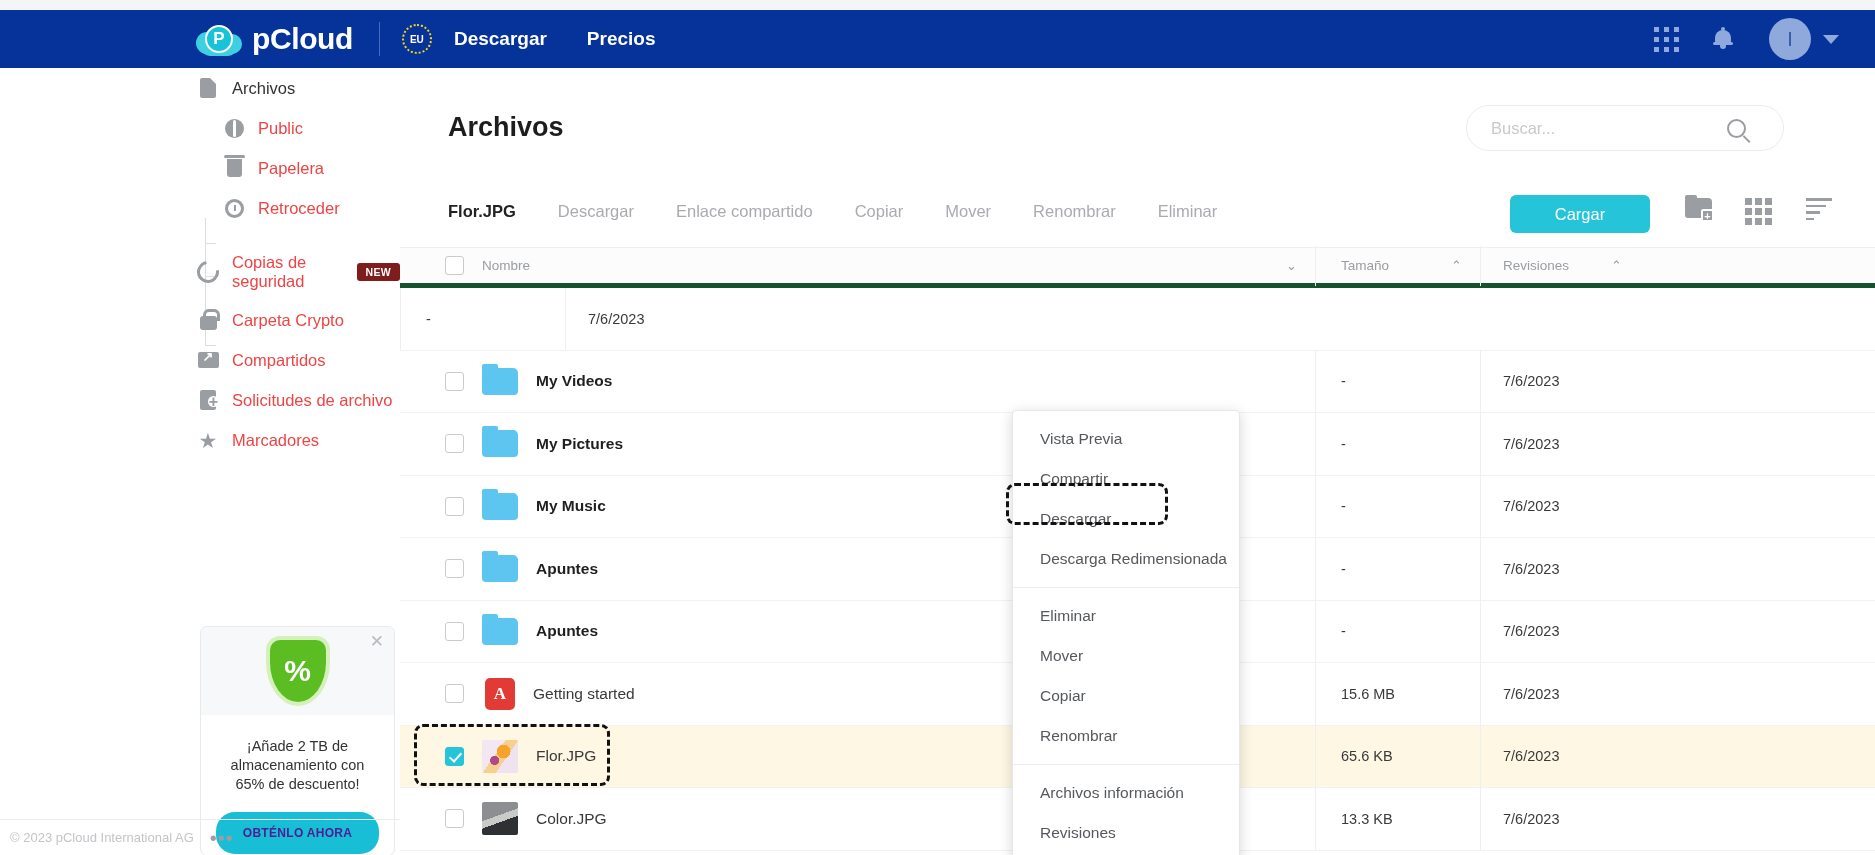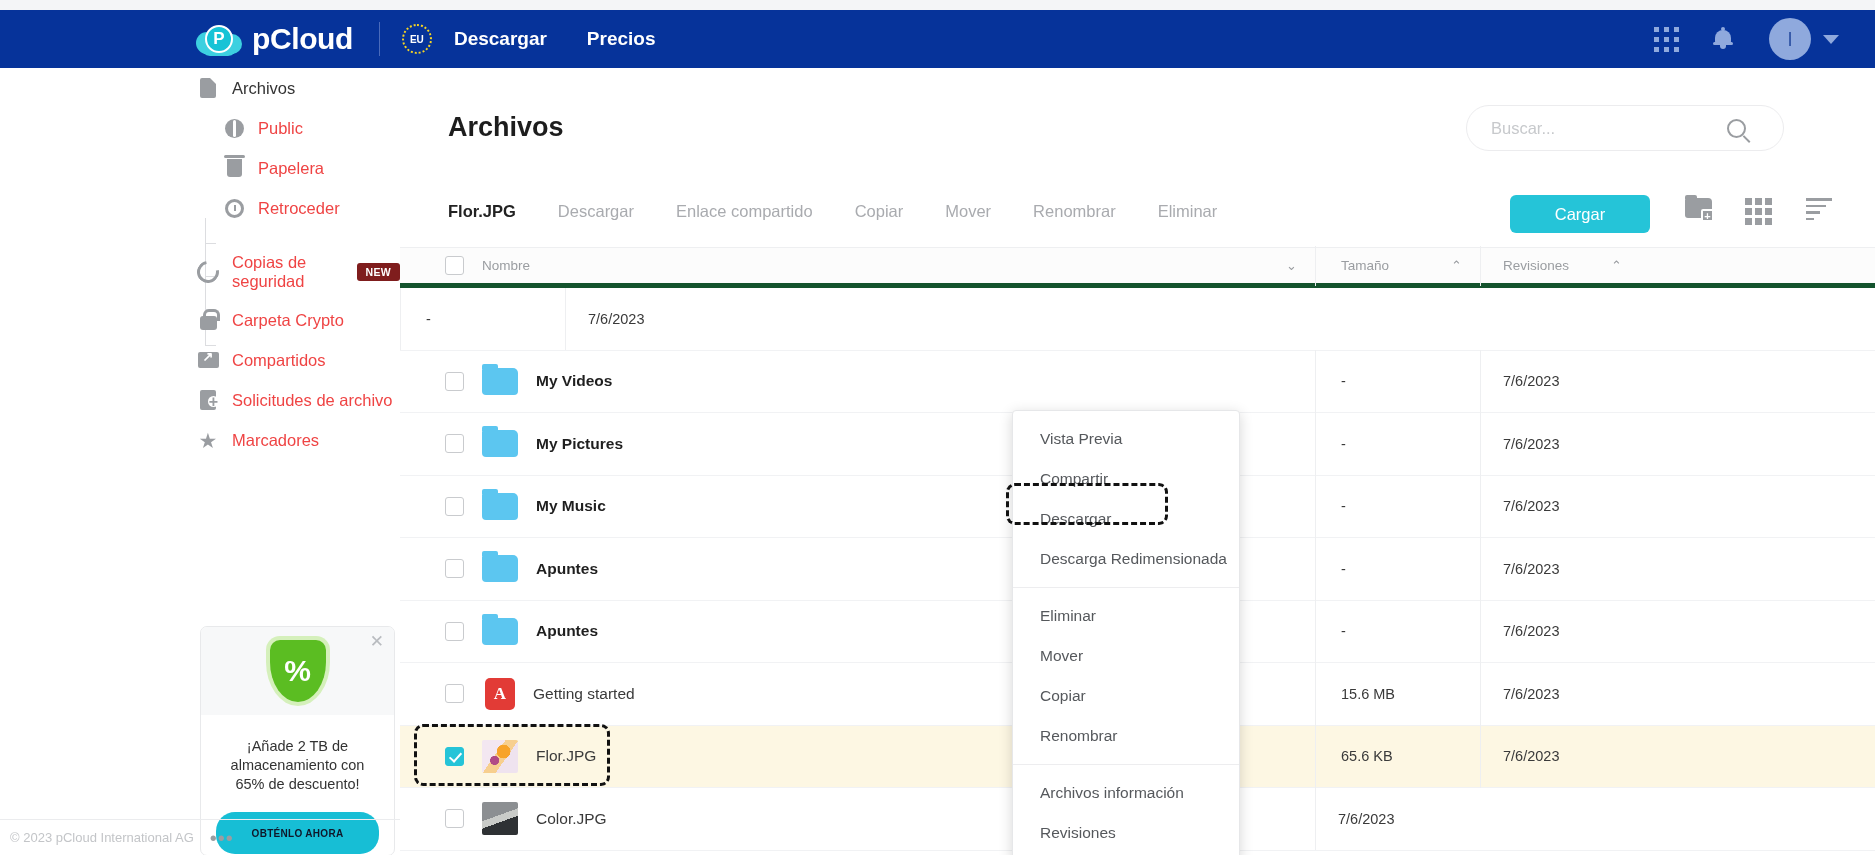--- a/index.html
+++ b/index.html
@@ -90,21 +90,21 @@
   .promo-top { height:88px; background:#f7f8f9; position:relative; display:flex; align-items:center; justify-content:center; }
   .promo-close { position:absolute; right:10px; top:6px; color:#b9bcc0; font-size:17px; cursor:pointer; line-height:17px; }
   .shield { width:56px; height:62px; background:#5bbd22; position:relative;
             border-radius:10px 10px 28px 28px/10px 10px 40px 40px;
             display:flex; align-items:center; justify-content:center;
             box-shadow:0 0 0 4px #d5f0bb; }
   .shield span { color:#ffffff; font-size:30px; font-weight:bold; }
   .promo-text { text-align:center; font-size:14.5px; color:#333; line-height:19px; padding:22px 14px 0; }
   .promo-btn {
     margin:18px auto 0; width:163px; height:42px; border-radius:19px; background:#17bed5;
-    color:#0f172a; font-size:10px; font-weight:bold; letter-spacing:0.3px;
+    color:#4c1d95; font-size:12px; font-weight:bold; letter-spacing:0.3px;
     display:flex; align-items:center; justify-content:center; cursor:pointer;
   }
 
   .footer { position:absolute; left:0; bottom:0; width:400px; height:36px; border-top:1px solid #ebecee; display:flex; align-items:center; }
   .footer .cp { margin-left:10px; font-size:13px; color:#c3c5c8; white-space:nowrap; }
   .footer .dots { margin-left:16px; color:#9a9da1; font-size:20px; letter-spacing:1px; line-height:10px; cursor:pointer; }
 
   
   .main { position:absolute; left:400px; top:68px; width:1475px; height:787px; background:#ffffff; }
   .page-title { position:absolute; left:48px; top:44px; font-size:27px; font-weight:bold; color:#1d1d1d; }
@@ -484,20 +484,23 @@
             </div>
             <div class="col-mod">
               <div class="cell-txt">7/6/2023</div>
             </div>
           </div>
           <div class="row">
             <div class="col-name">
               <div class="chk"></div>
               <div class="thumb color"></div>
               <div class="fname">Color.JPG</div>
+            </div>
+            <div class="col-size">
+              <div class="cell-txt">13.3 KB</div>
             </div>
             <div class="col-mod">
               <div class="cell-txt">7/6/2023</div>
             </div>
           </div>
         </div>
     </div>
 
     <div class="ctxmenu">
       <div id="ctx">

